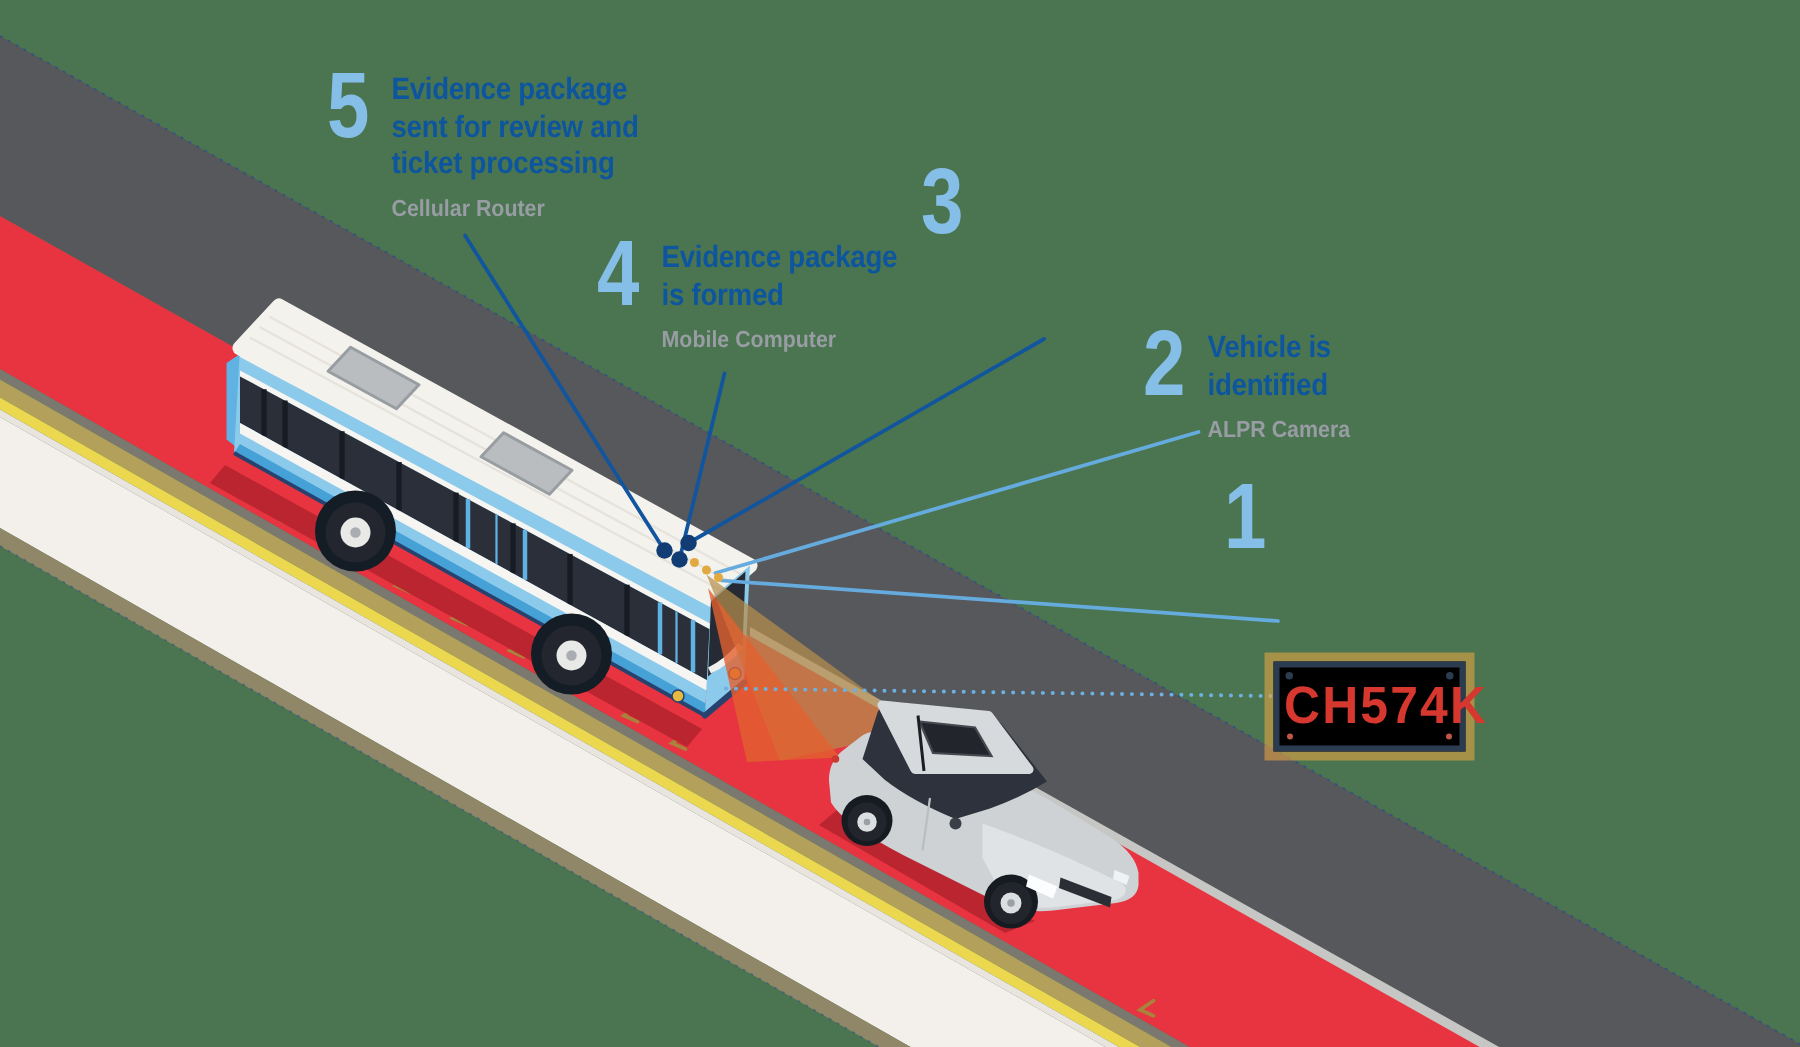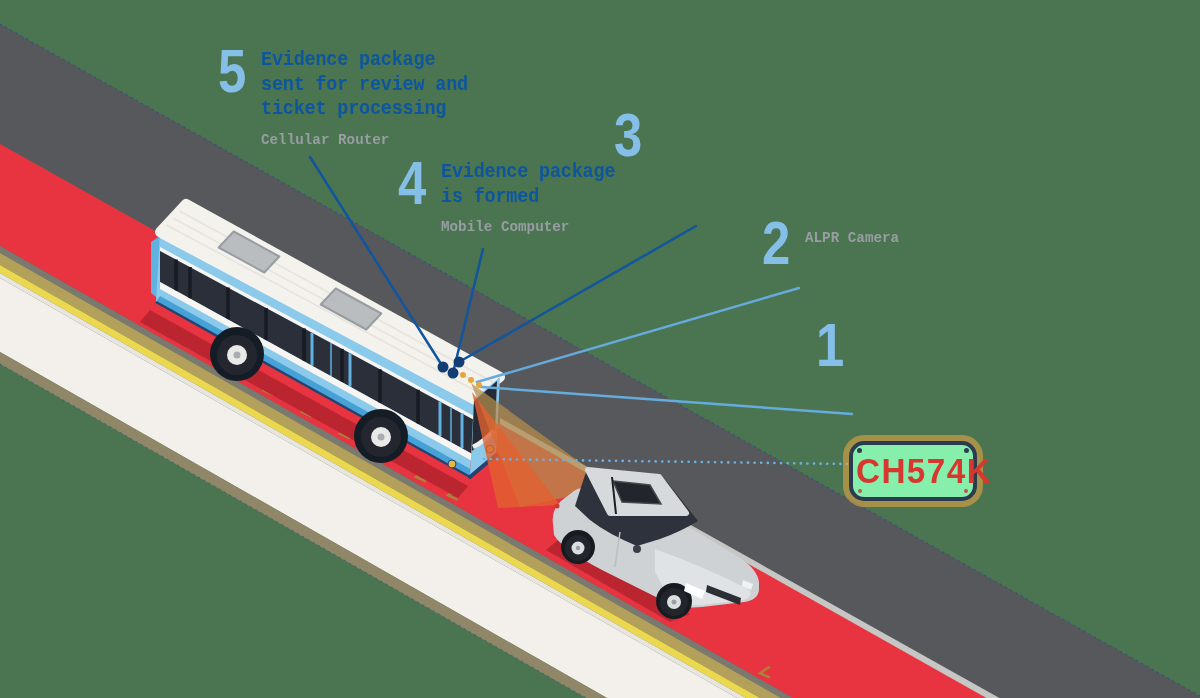--- a/index.html
+++ b/index.html
@@ -10,35 +10,35 @@
   }
   .stage{position:relative;width:1200px;height:698px;}
   .stage svg{position:absolute;left:0;top:0;}
 
   
   .callout{position:absolute;display:flex;gap:9px;}
   .num{
     font-weight:bold;font-size:62px;line-height:.82;color:#85bee6;
     width:34px;transform:scaleX(.82);transform-origin:left top;
   }
-  .ctext{padding-top:2px;font-family:Liberation Mono, monospace;}
+  .ctext{padding-top:2px;}
   .heading div{
     font-weight:bold;font-size:20.5px;line-height:24.5px;color:#0d569f;
     letter-spacing:-.2px;white-space:nowrap;
     transform:scaleX(.9);transform-origin:left top;
   }
   .device{
     margin-top:9px;font-weight:bold;font-size:15.5px;color:#989da3;
     white-space:nowrap;transform:scaleX(.92);transform-origin:left top;
   }
 
   
   .plate{
     position:absolute;left:849px;top:441px;width:120px;height:52px;
-    background:#86efac;border:4px solid #2c3c50;border-radius:15px;
+    background:#000000;border:4px solid #2c3c50;border-radius:0;
     box-shadow:0 0 0 6px rgba(242,167,66,.55);
     text-align:right;
   }
   .plate .ptext{
     display:block;font-weight:bold;font-size:35px;line-height:52px;
     color:#d6382f;letter-spacing:1.5px;transform:scaleX(.95);
     transform-origin:center;
   }
   .screw{position:absolute;border-radius:50%;}
   .screw.tl{left:4px;top:3px;width:5px;height:5px;background:#2c3c50;}
@@ -223,20 +223,24 @@
     </div>
   </div>
 
   <div class="callout" style="left:614px;top:110px;">
     <div class="num">3</div>
   </div>
 
   <div class="callout" style="left:762px;top:218px;">
     <div class="num">2</div>
     <div class="ctext">
+      <div class="heading">
+        <div>Vehicle is</div>
+        <div>identified</div>
+      </div>
       <div class="device">ALPR Camera</div>
     </div>
   </div>
 
   <div class="callout" style="left:816px;top:320px;">
     <div class="num">1</div>
   </div>
 
   <div class="plate">
     <span class="screw tl"></span>

